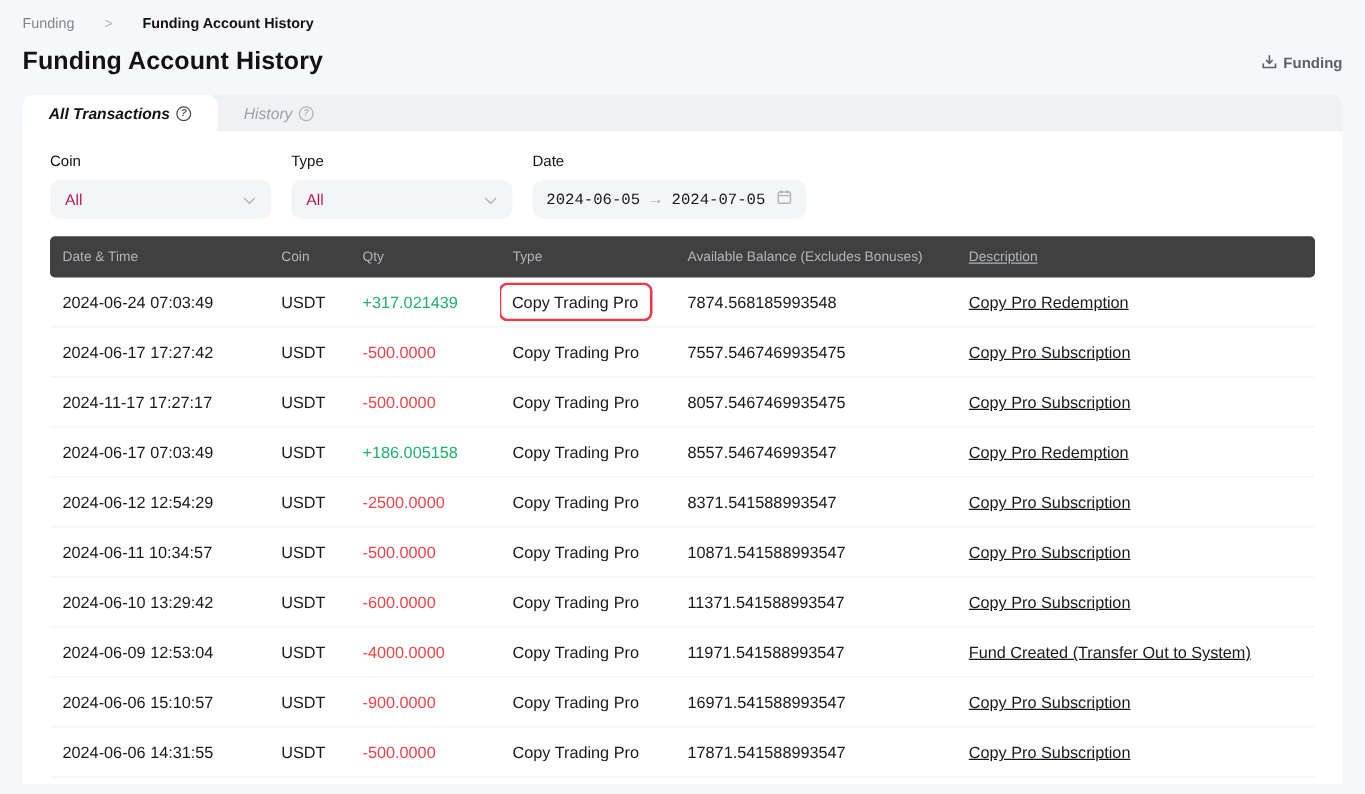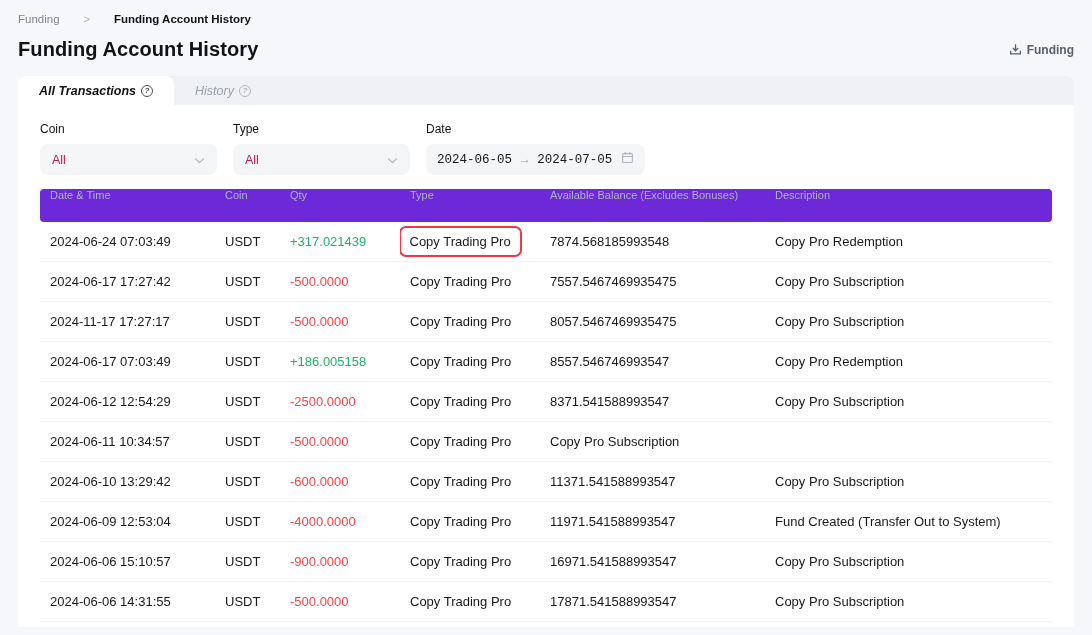--- a/index.html
+++ b/index.html
@@ -46,29 +46,29 @@
   .daterange {
     height: 31px; background: #f3f5f7; border-radius: 8px;
     display: flex; align-items: center; gap: 9px;
     padding: 0 11px; font-size: 12.5px; color: #16181d; cursor: pointer; font-family: Liberation Mono, monospace;
   }
   .range-arrow { color: #9ca1a9; font-size: 12px; }
   .icon-gray { color: #b0b5bd; }
 
   
   .table { margin-top: 14px; }
-  .thead { height: 33px; background: #6d28d9; border-radius: 4px; display: flex; align-items: flex-start; font-size: 11px; color: #b0b5bc; }
+  .thead { height: 33px; background: #404040; border-radius: 4px; display: flex; align-items: center; font-size: 11px; color: #b0b5bc; }
   .trow { height: 40px; display: flex; align-items: center; border-bottom: 1px solid #f2f3f5; font-size: 13px; color: #17191c; }
   .cell { padding-left: 10px; flex: 0 0 auto; white-space: nowrap; overflow: hidden; }
   .c-datetime { width: 175px; }
   .c-coin     { width: 65px; }
   .c-qty      { width: 120px; }
   .c-type     { width: 140px; }
   .c-balance  { width: 225px; }
-  .c-desc     { flex: 1 1 auto; }
+  .c-desc     { flex: 1 1 auto; text-decoration: underline; }
   .qty-pos { color: var(--positive, #20b26c); }
   .qty-neg { color: var(--negative, #ef454a); }
   .type-val { display: inline-block; }
   .type-val.boxed {
     border: 2.5px solid var(--highlight, #f23645);
     border-radius: 7px;
     padding: 6px 9px;
     margin-left: -11.5px;
   }
 </style>
@@ -214,20 +214,21 @@
     <div class="cell c-desc">Copy Pro Subscription</div>
   </div>
 
   <div class="trow">
     <div class="cell c-datetime">2024-06-11 10:34:57</div>
     <div class="cell c-coin">USDT</div>
     <div class="cell c-qty qty-neg">-500.0000</div>
     <div class="cell c-type">
       <span class="type-val">Copy Trading Pro</span>
     </div>
+    <div class="cell c-balance">10871.541588993547</div>
     <div class="cell c-desc">Copy Pro Subscription</div>
   </div>
 
   <div class="trow">
     <div class="cell c-datetime">2024-06-10 13:29:42</div>
     <div class="cell c-coin">USDT</div>
     <div class="cell c-qty qty-neg">-600.0000</div>
     <div class="cell c-type">
       <span class="type-val">Copy Trading Pro</span>
     </div>

